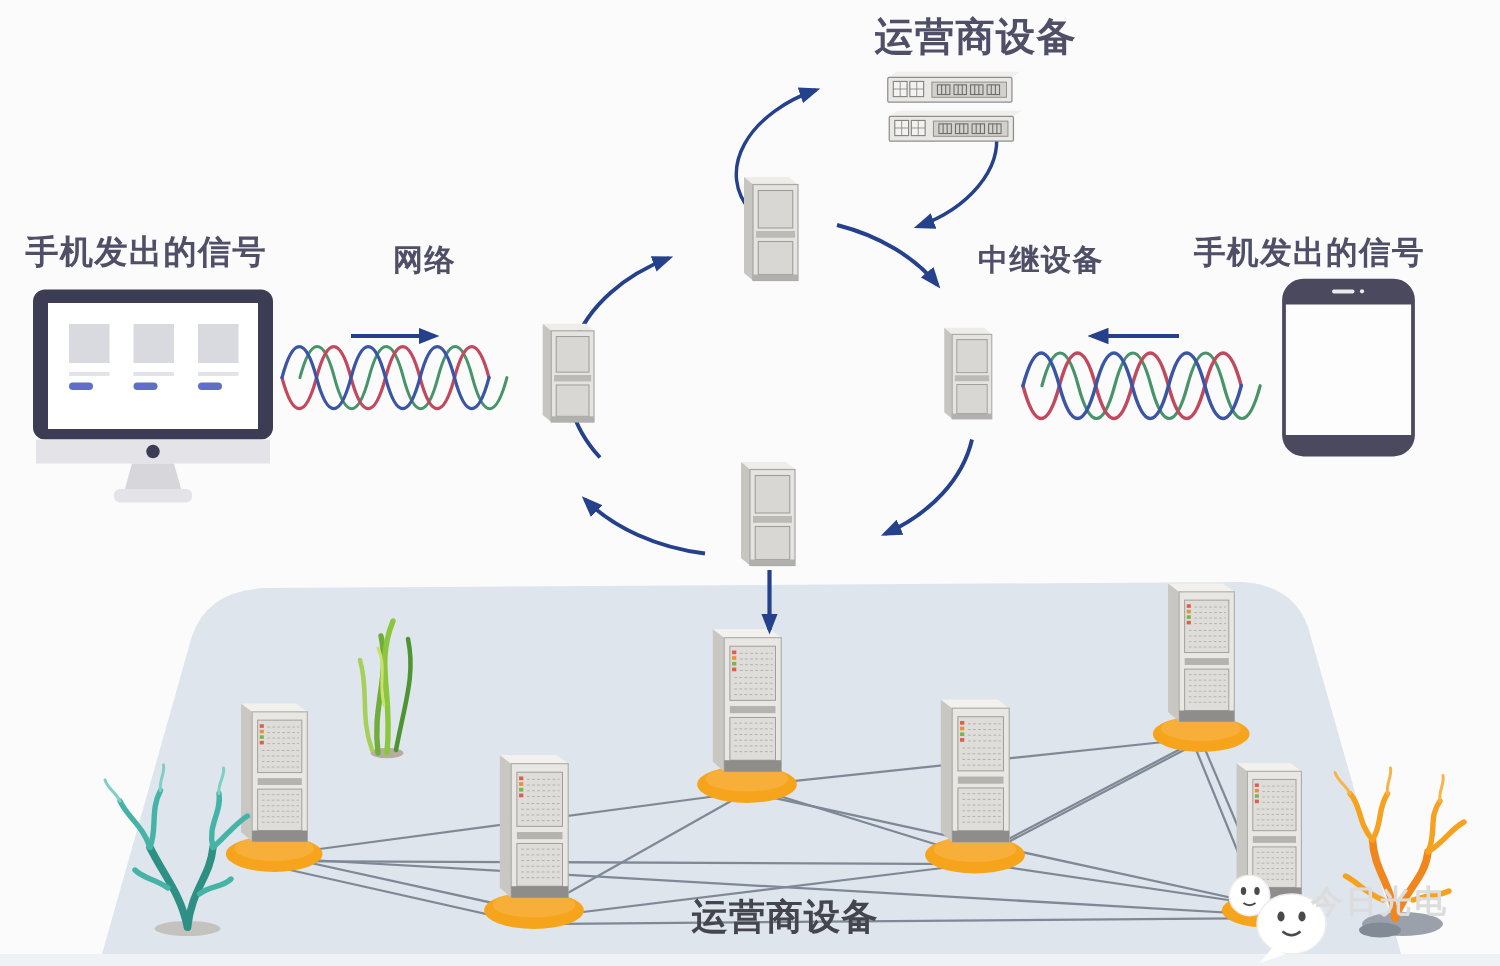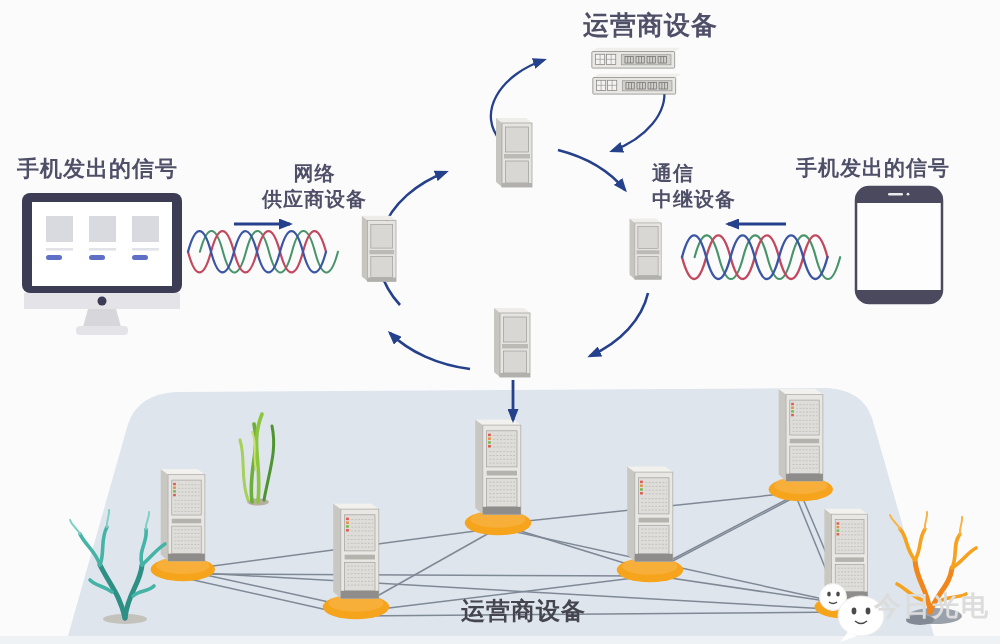--- a/index.html
+++ b/index.html
@@ -8,21 +8,21 @@
   .stage{position:relative;width:1000px;height:644px;}
   .stage svg{position:absolute;left:0;top:0;}
   .lbl{position:absolute;color:#4f4f68;font-weight:600;white-space:nowrap;
        letter-spacing:1px;line-height:1.3;}
   .lbl-relay{left:583px;top:9px;font-size:26px;}
   .lbl-computer{left:17px;top:155px;font-size:22px;}
   .lbl-netprov{left:262px;top:160px;font-size:20px;line-height:26px;text-align:center;}
   .lbl-operator{left:652px;top:160px;font-size:20px;line-height:26px;}
   .lbl-phone{left:796px;top:155px;font-size:21px;}
   .lbl-seacable{left:461px;top:596px;font-size:24px;color:#45454f;}
-  .lbl-watermark{left:874px;top:588px;font-size:27px;font-weight:700;
+  .lbl-watermark{left:874px;top:588px;font-size:21px;font-weight:700;
        color:#dcdcdc;letter-spacing:2px;}
 </style>
 </head>
 <body>
 
 <div class="stage">
 
 <svg width="1000" height="644" viewBox="0 0 1000 644">
   <defs>
     <marker id="ah" viewBox="0 0 14 11" refX="11" refY="5.5" markerWidth="14" markerHeight="11" orient="auto" markerUnits="userSpaceOnUse">
@@ -254,25 +254,23 @@
     <path d="M855,621 Q861,626 867,621" stroke="#4a4a4a" stroke-width="1.6" fill="none"></path>
   </g>
 </svg>
 
 <div class="lbl lbl-relay">运营商设备</div>
 
 <div class="lbl lbl-computer">手机发出的信号</div>
 
 <div class="lbl lbl-netprov">
   <div>网络</div>
-  <div>供应商设备</div>
 </div>
 
 <div class="lbl lbl-operator">
-  <div>通信</div>
   <div>中继设备</div>
 </div>
 
 <div class="lbl lbl-phone">手机发出的信号</div>
 
 <div class="lbl lbl-seacable">运营商设备</div>
 
 <div class="lbl lbl-watermark">今日光电</div>
 
 </div>

